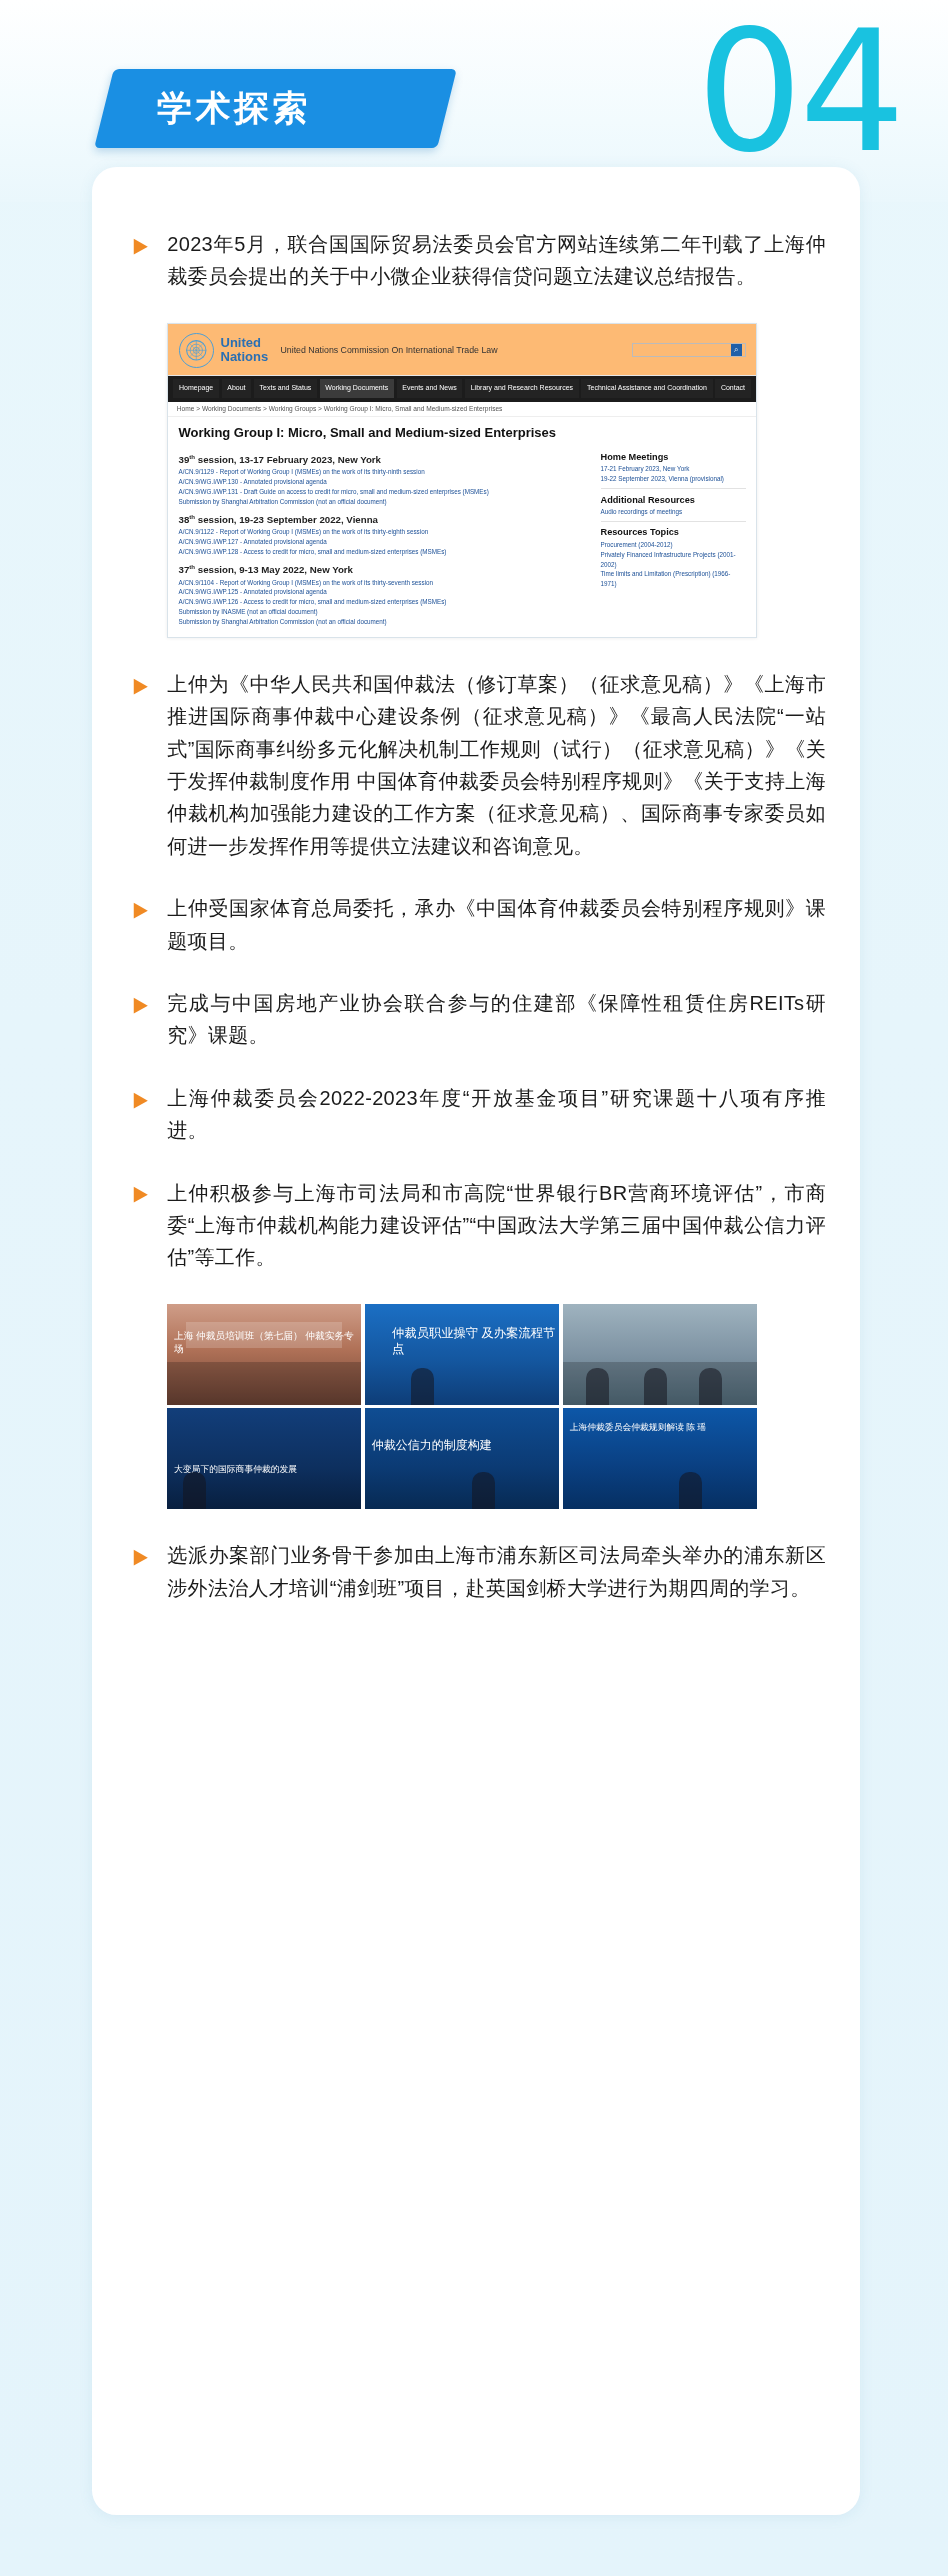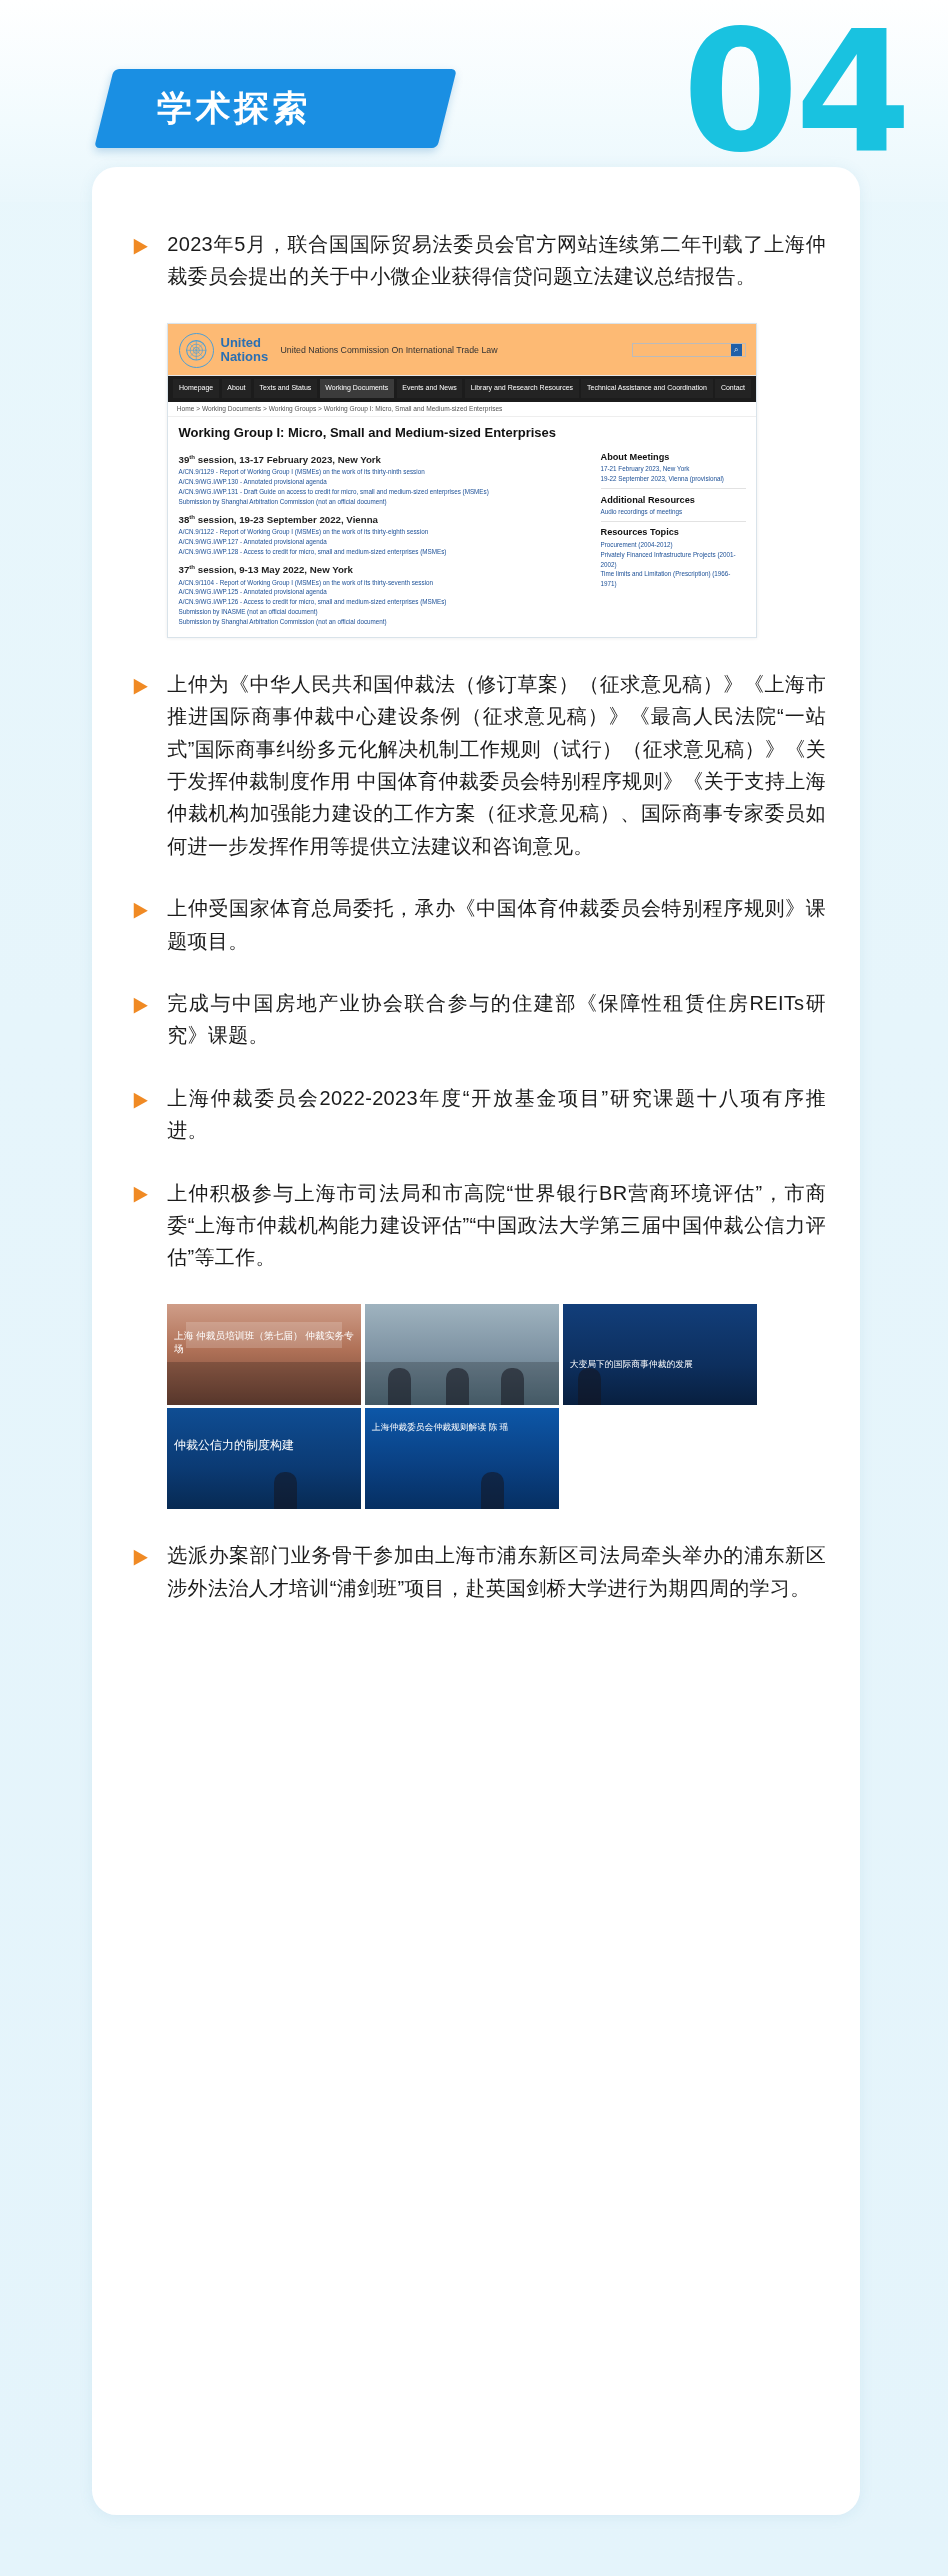--- a/index.html
+++ b/index.html
@@ -62,24 +62,24 @@
   }
   .ribbon-title {
     color: #ffffff;
     font-size: 35px;
     font-weight: bold;
     letter-spacing: 3.5px;
   }
   
   .big-number {
     position: absolute;
-    right: 41px;
+    right: 47px;
     top: 8.8px;
     font-size: 167px;
-    font-weight: bold;
+    font-weight: normal;
     color: #19c2e0;
     line-height: 1;
     letter-spacing: -3.5px;
     font-family: "DejaVu Sans", sans-serif;
   }
   
   .content {
     position: absolute;
     left: 132px;
     top: 228px;
@@ -355,21 +355,21 @@
             <div class="sess-line">A/CN.9/1104 - Report of Working Group I (MSMEs) on the work of its thirty-seventh session</div>
             <div class="sess-line">A/CN.9/WG.I/WP.125 - Annotated provisional agenda</div>
             <div class="sess-line">A/CN.9/WG.I/WP.126 - Access to credit for micro, small and medium-sized enterprises (MSMEs)</div>
             <div class="sess-line">Submission by INASME (not an official document)</div>
             <div class="sess-line">Submission by Shanghai Arbitration Commission (not an official document)</div>
           </div>
 
         </div>
 
         <div class="un-right">
-          <h4>About Meetings</h4>
+          <h4>Home Meetings</h4>
           <div class="rl">17-21 February 2023, New York</div>
           <div class="rl">19-22 September 2023, Vienna (provisional)</div>
           <div class="un-divider"></div>
           <h4>Additional Resources</h4>
           <div class="rl">Audio recordings of meetings</div>
           <div class="un-divider"></div>
           <h4>Resources Topics</h4>
           <div class="rl">Procurement (2004-2012)</div>
           <div class="rl">Privately Financed Infrastructure Projects (2001-2002)</div>
           <div class="rl">Time limits and Limitation (Prescription) (1966-1971)</div>
@@ -423,20 +423,25 @@
     </div>
 
 
     <div class="photo-grid">
       <div class="ph ph1">
         <div class="banner"></div>
         <div class="cap" style="top:26%;">上海 仲裁员培训班（第七届）
 仲裁实务专场</div>
         <div class="row"></div>
       </div>
+      <div class="ph ph2">
+        <div class="cap" style="top:22%; left:14%; font-size:12.3px;">仲裁员职业操守
+及办案流程节点</div>
+        <div class="person" style="left:24%;"></div>
+      </div>
       <div class="ph ph3">
         <div class="row"></div>
         <div class="person" style="left:12%;"></div>
         <div class="person" style="left:42%;"></div>
         <div class="person" style="left:70%;"></div>
       </div>
       <div class="ph ph4">
         <div class="cap" style="top:55%; font-size:8.8px;">大变局下的国际商事仲裁的发展</div>
         <div class="person" style="left:8%;"></div>
       </div>

